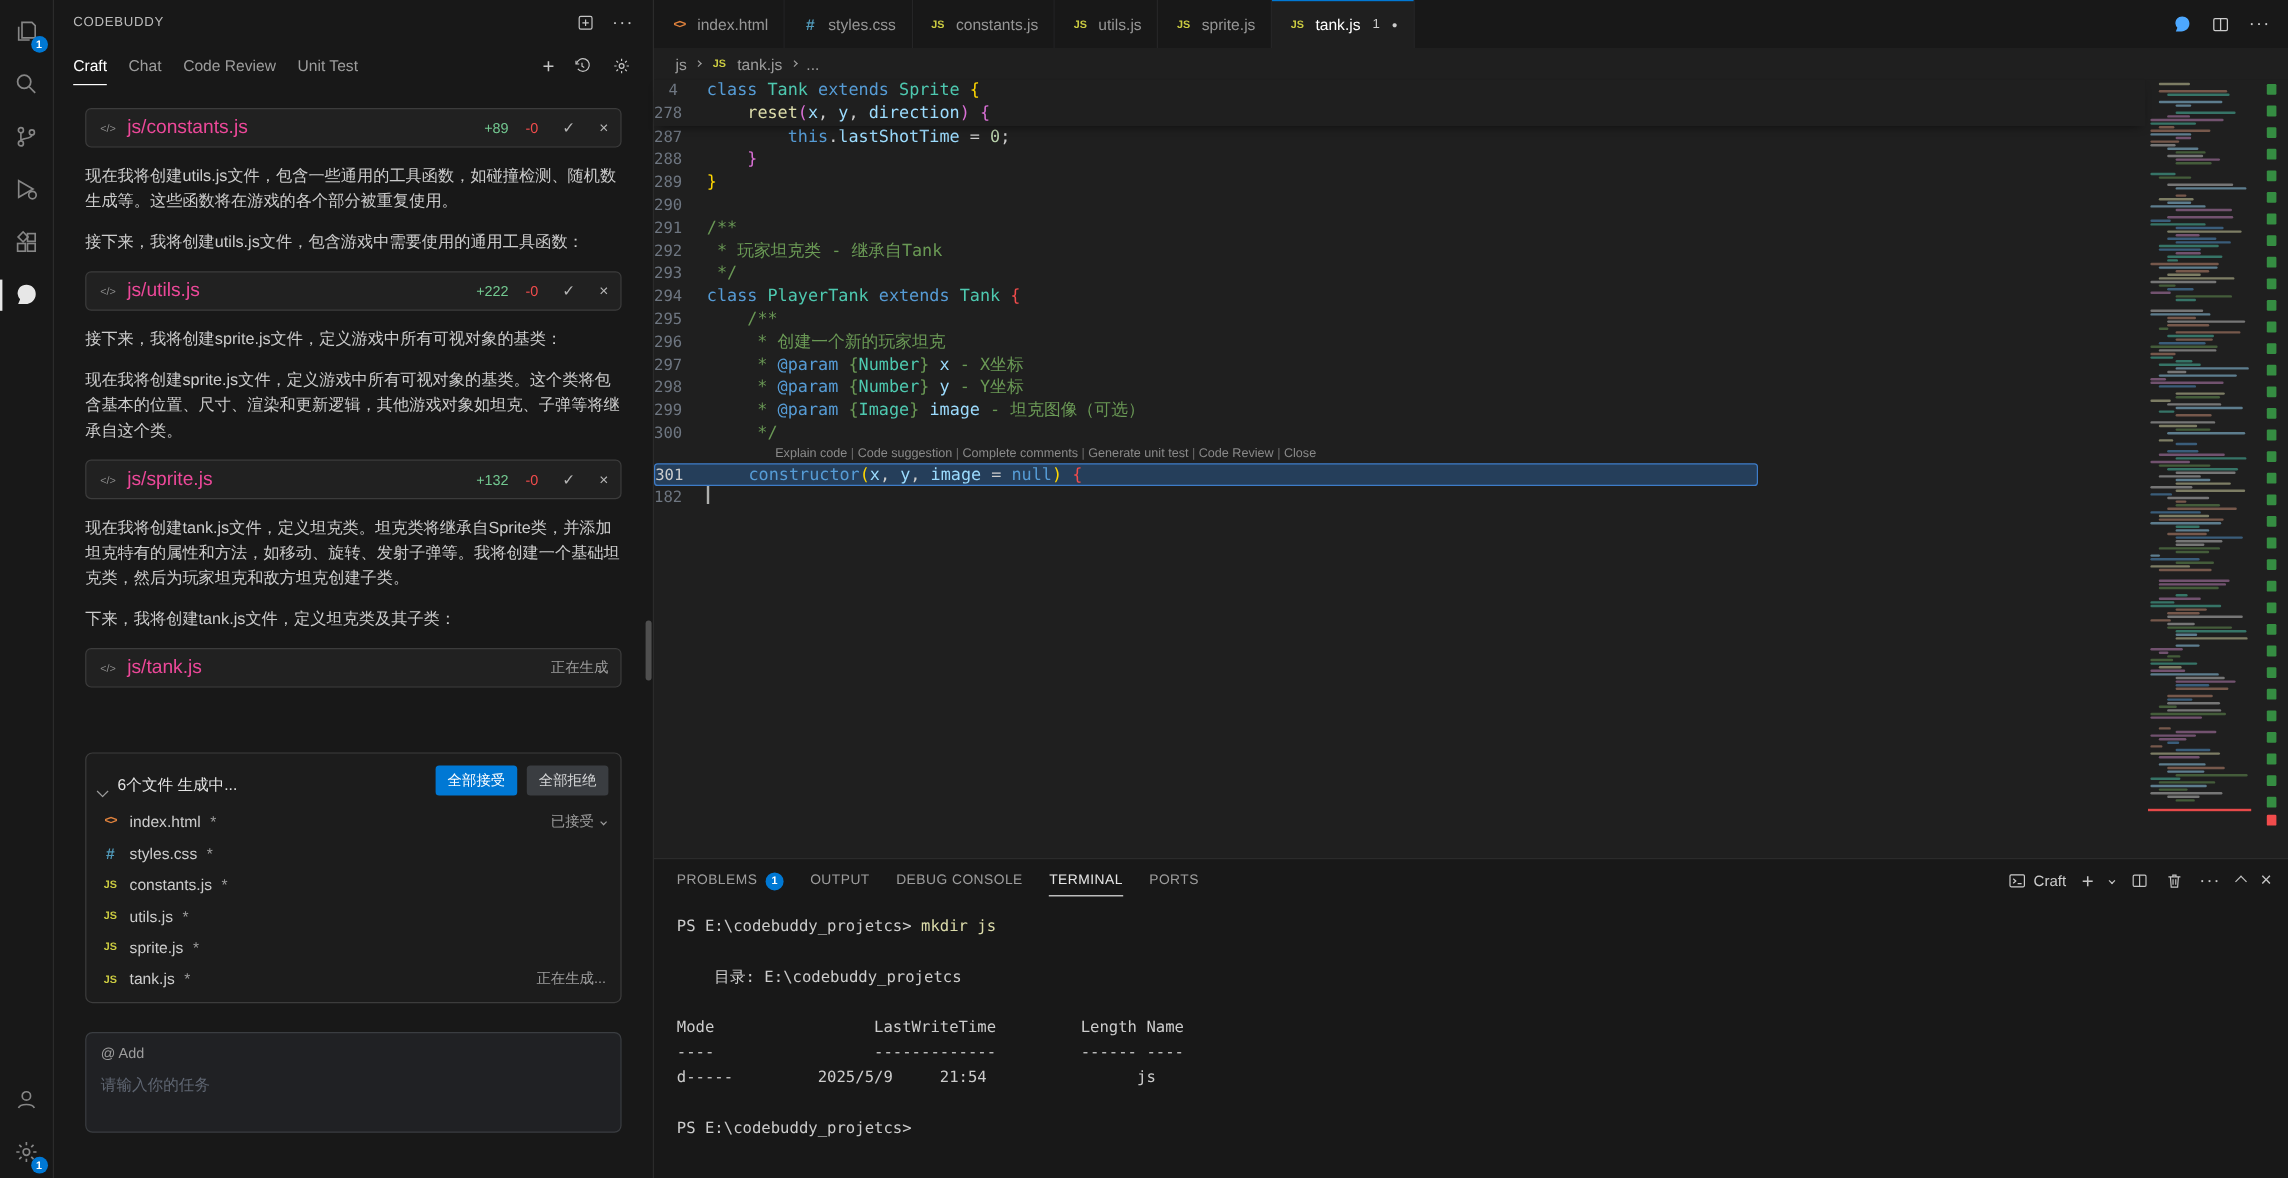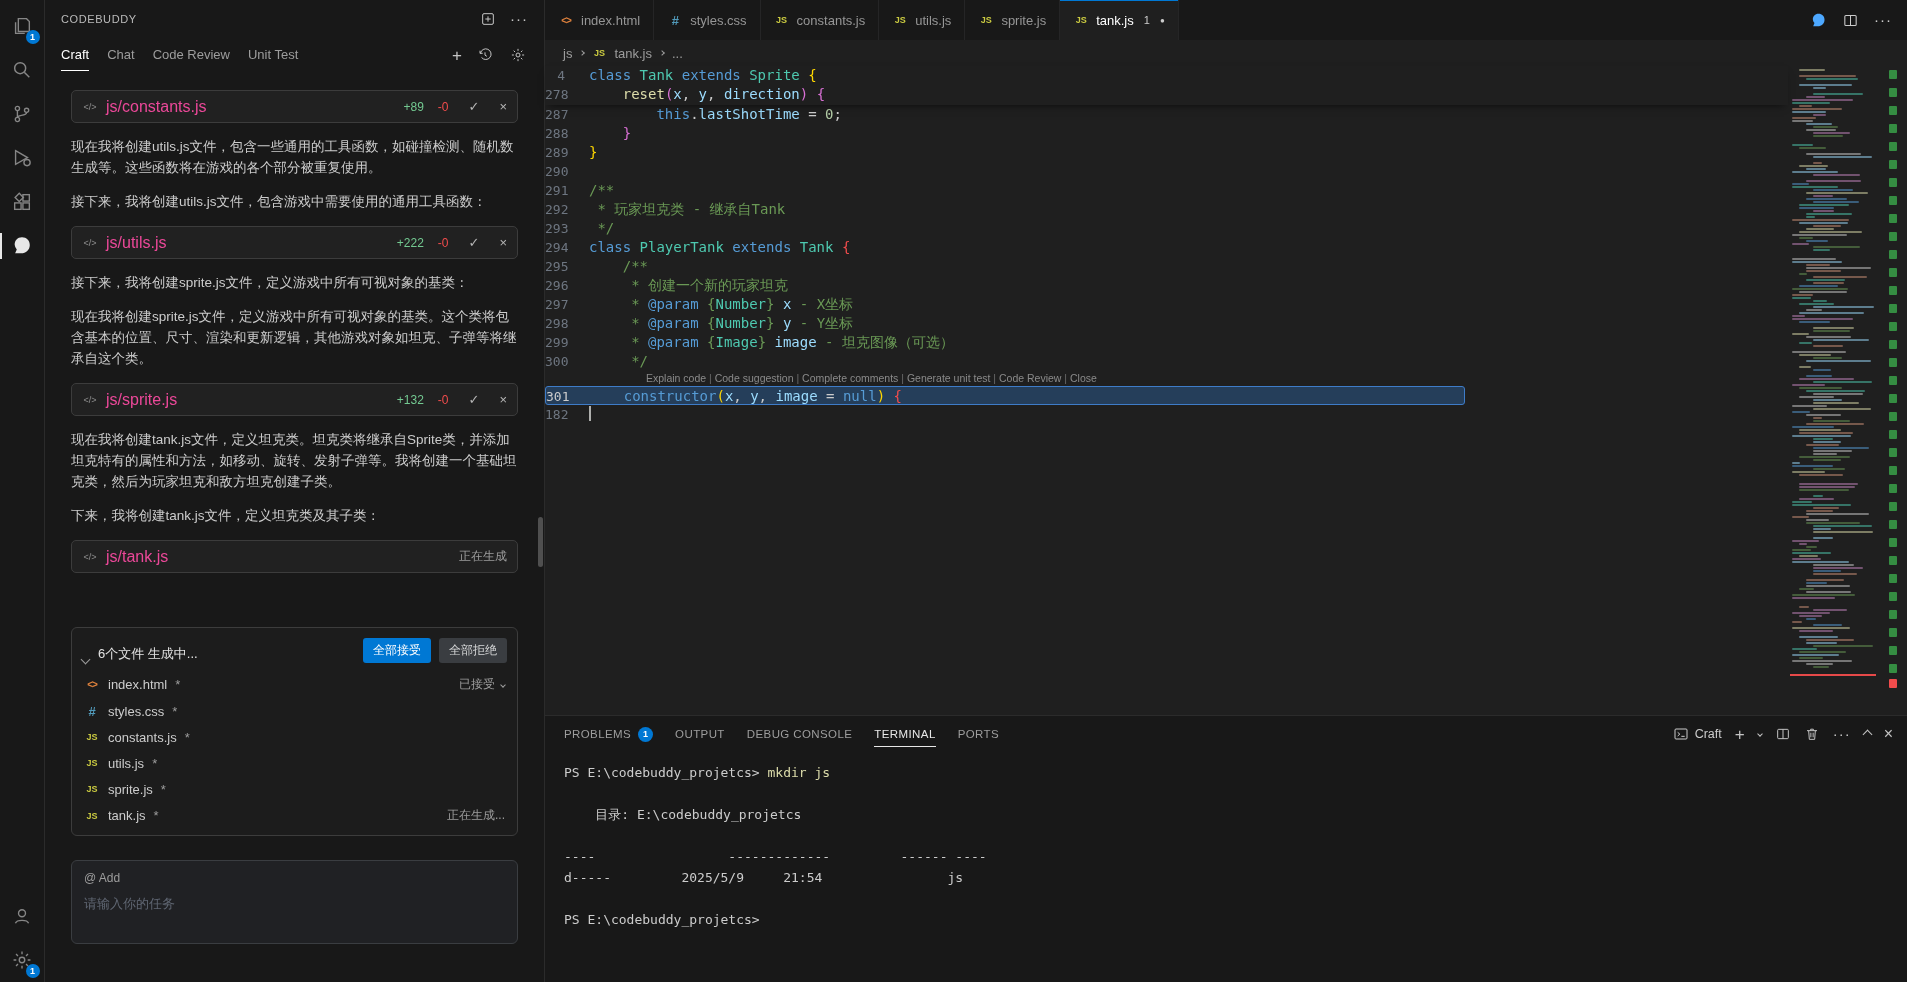--- a/index.html
+++ b/index.html
@@ -647,20 +647,21 @@
           <span class="dots">···</span>
           <i class="chev up"></i>
           <span class="pa-x">×</span>
         </div>
       </div>
       <div class="terminal" id="term">
           <div class="tl"><span>PS E:\codebuddy_projetcs&gt; </span><span class="t-cmd">mkdir js</span></div>
           <div class="tl">&nbsp;</div>
           <div class="tl"><span>    目录: E:\codebuddy_projetcs</span></div>
           <div class="tl">&nbsp;</div>
+          <div class="tl"><span>Mode                 LastWriteTime         Length Name</span></div>
           <div class="tl"><span>----                 -------------         ------ ----</span></div>
           <div class="tl"><span>d-----         2025/5/9     21:54                js</span></div>
           <div class="tl">&nbsp;</div>
           <div class="tl"><span>PS E:\codebuddy_projetcs&gt; </span></div>
         </div>
     </div>
   </main>
 </div>
 
 </body></html>

